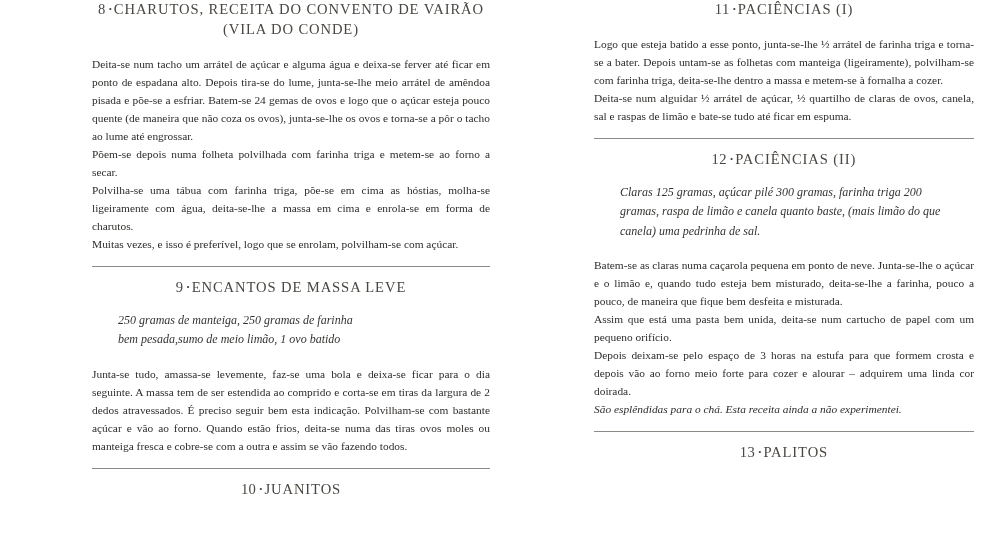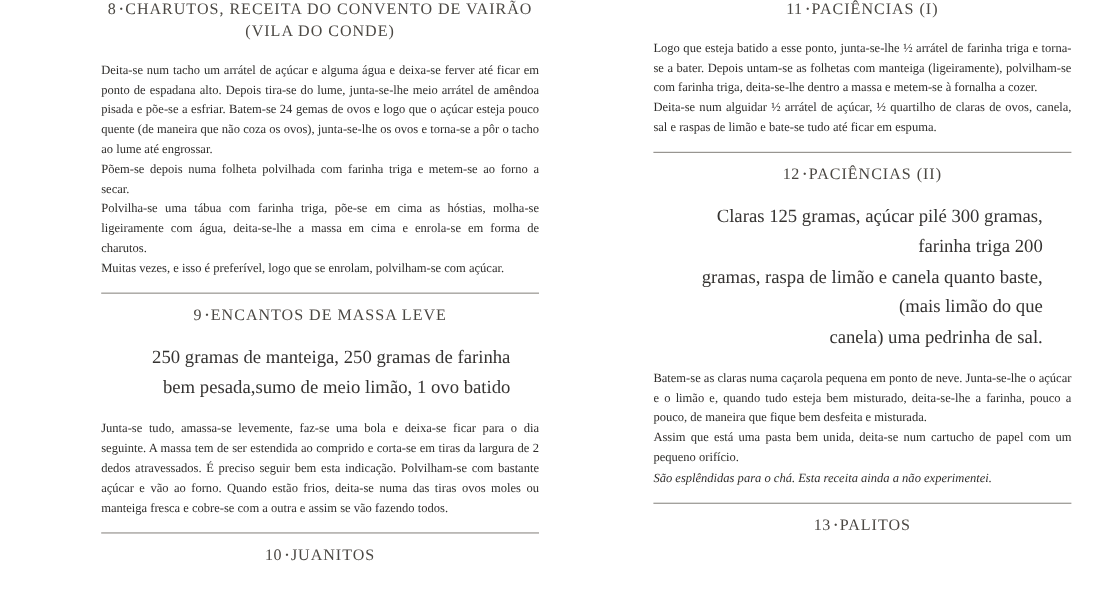--- a/index.html
+++ b/index.html
@@ -59,27 +59,28 @@
     letter-spacing: 0.4px;
   }
   .title-sep {
     font-size: 9px;
     vertical-align: 0.22em;
     padding: 0 2px 0 3px;
     letter-spacing: 0;
   }
 
   .ingredients {
-    text-align: right;
-    font-size: 17px;
+    text-align: left;
+    font-size: 12px;
     line-height: 1.62;
     color: #353331;
     margin: 13px 0 0 0;
     padding: 0 26px;
     white-space: pre-line;
+    font-style: italic;
   }
 
   .body-text {
     text-align: justify;
     text-align-last: left;
     font-size: 11.4px;
     line-height: 1.58;
     color: #2e2c2a;
     margin: 15px 0 0 0;
     hyphens: manual;
@@ -144,20 +145,21 @@
     <hr class="rule rule-gap-top rule-gap-bottom">
 
     <div class="recipe">
       <div class="recipe-title"><span class="title-num">12</span><span class="title-sep">•</span><span>PACIÊNCIAS (II)</span></div>
       <div class="ingredients">Claras 125 gramas, açúcar pilé 300 gramas, farinha triga 200
 gramas, raspa de limão e canela quanto baste, (mais limão do que
 canela) uma pedrinha de sal.</div>
       <div class="body-text">
         <p>Batem-se as claras numa caçarola pequena em ponto de neve. Junta-se-lhe o açúcar e o limão e, quando tudo esteja bem misturado, deita-se-lhe a farinha, pouco a pouco, de maneira que fique bem desfeita e misturada.</p>
         <p>Assim que está uma pasta bem unida, deita-se num cartucho de papel com um pequeno orifício.</p>
+        <p>Depois deixam-se pelo espaço de 3 horas na estufa para que formem crosta e depois vão ao forno meio forte para cozer e alourar – adquirem uma linda cor doirada.</p>
         <p class="italic">São esplêndidas para o chá. Esta receita ainda a não experimentei.</p>
       </div>
     </div>
 
     <hr class="rule rule-gap-top rule-gap-bottom">
 
     <div class="recipe">
       <div class="recipe-title"><span class="title-num">13</span><span class="title-sep">•</span><span>PALITOS</span></div>
 
     </div>

